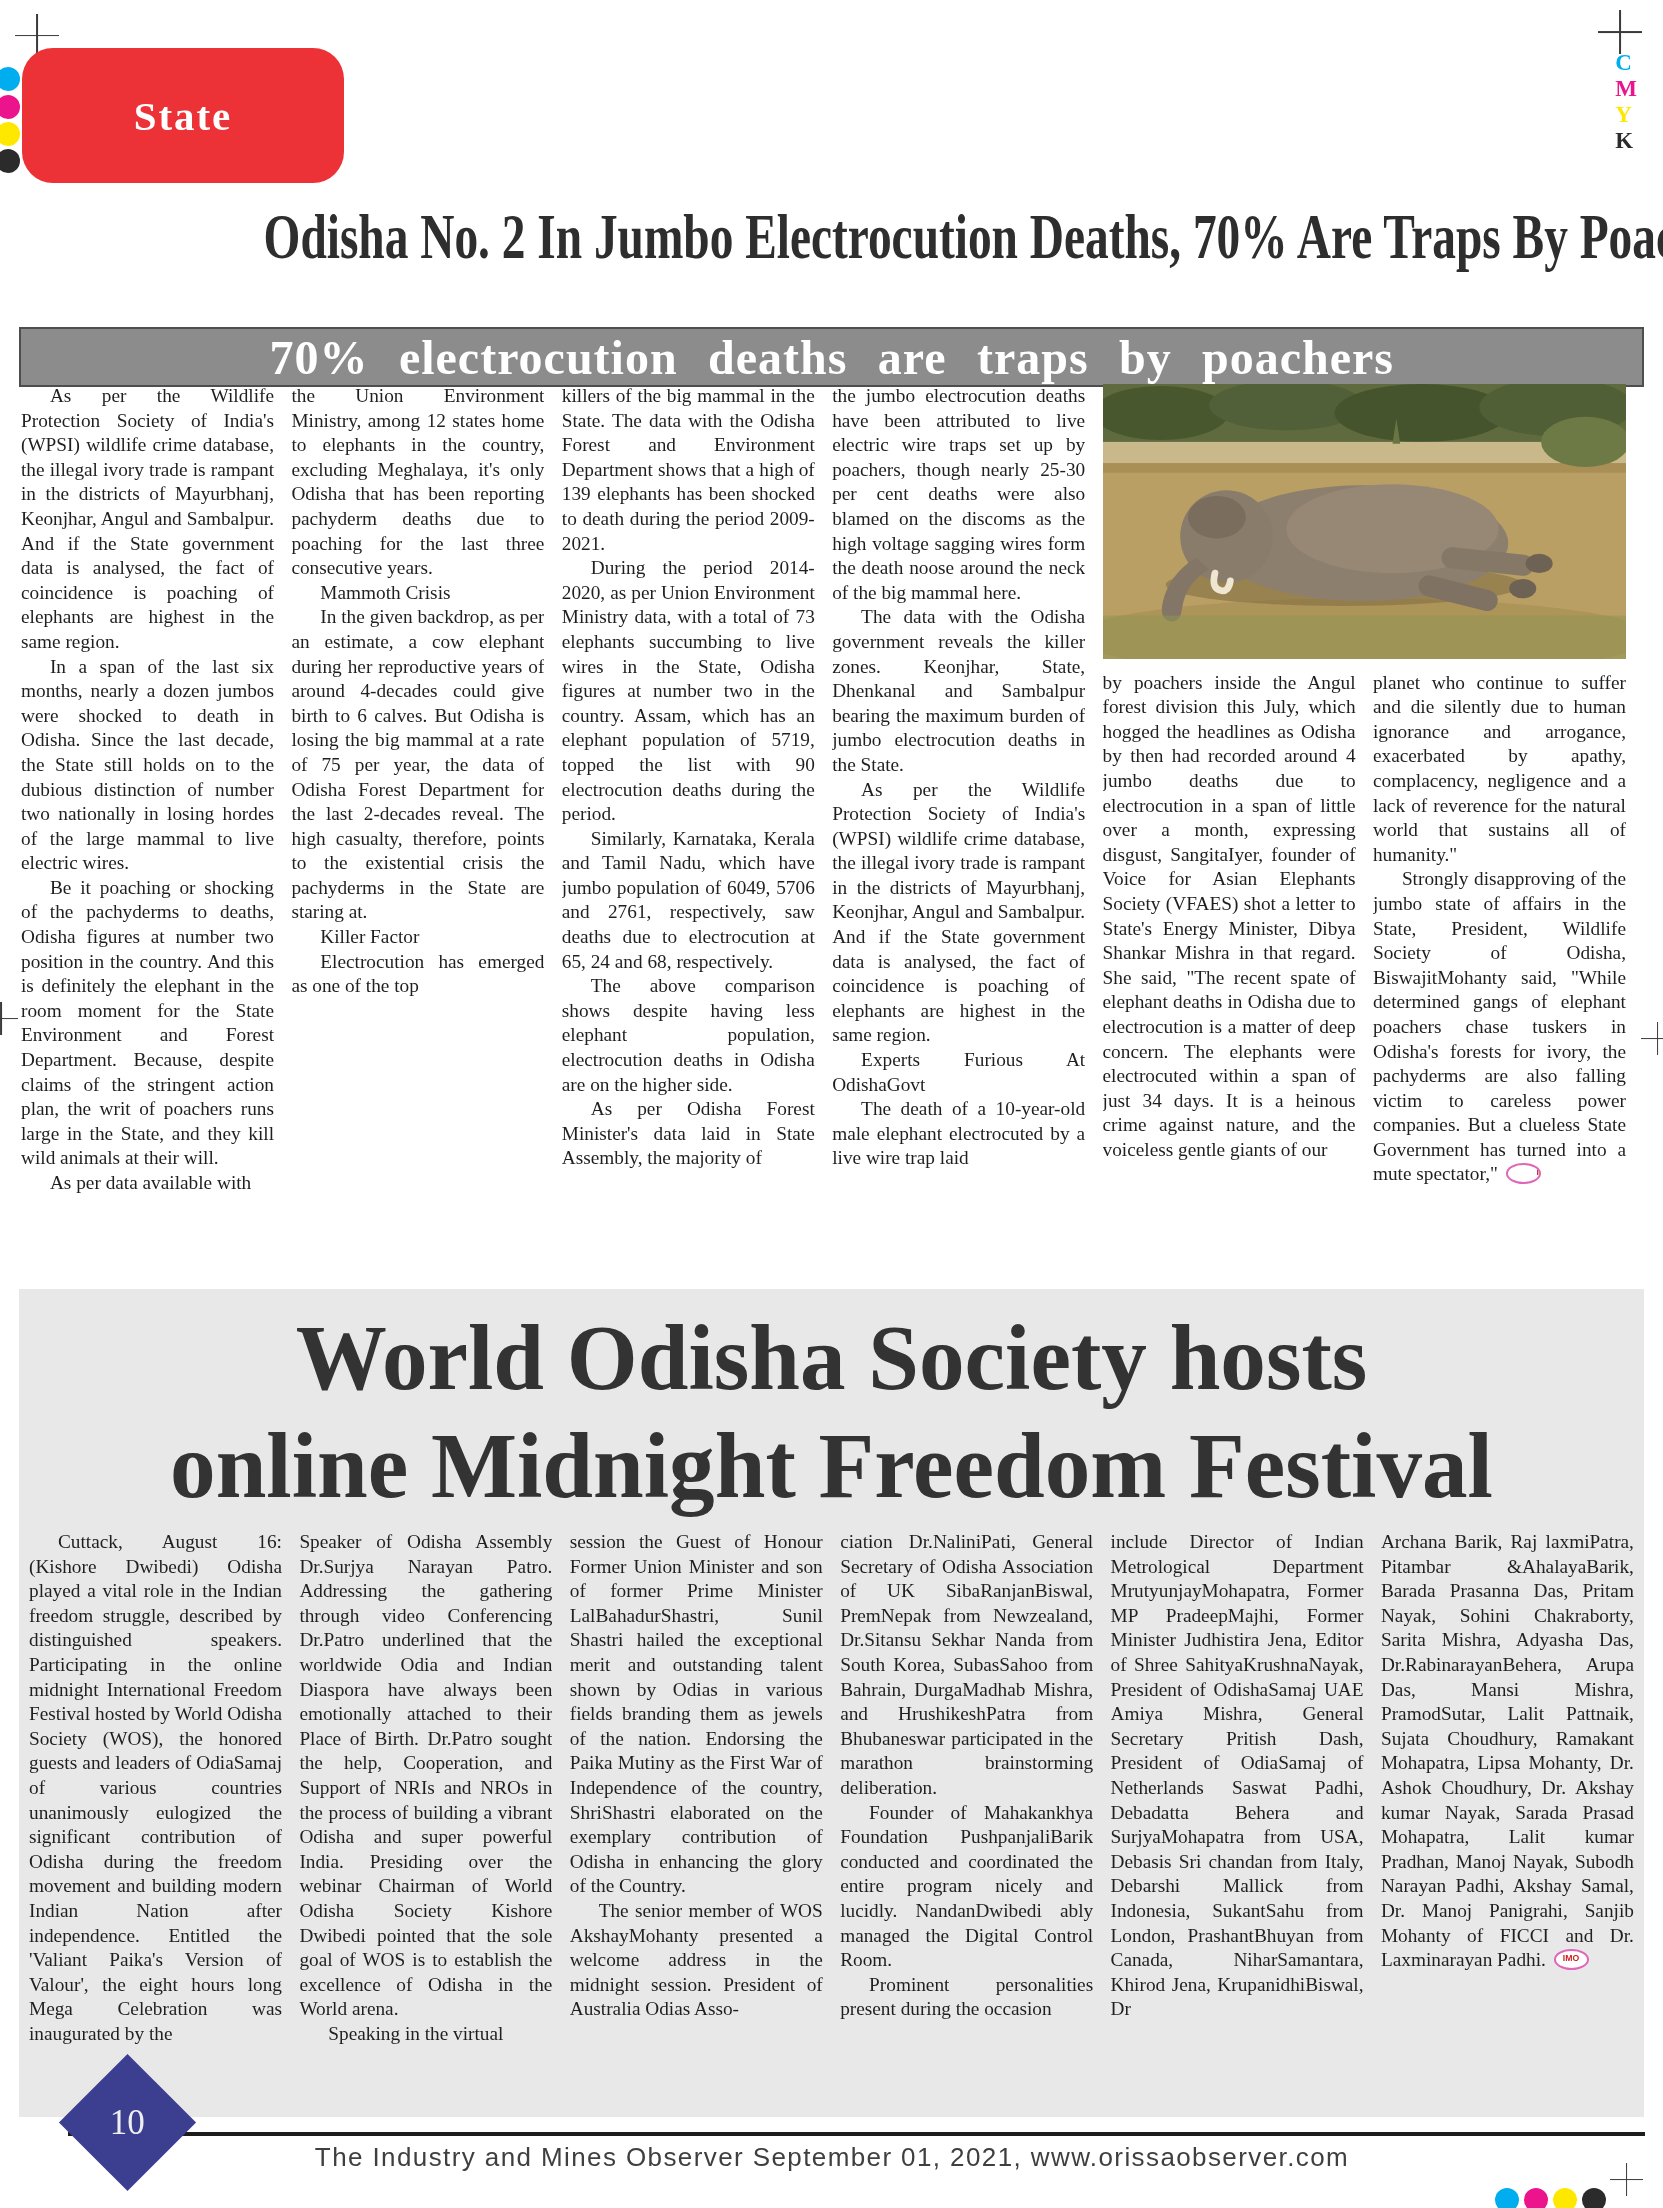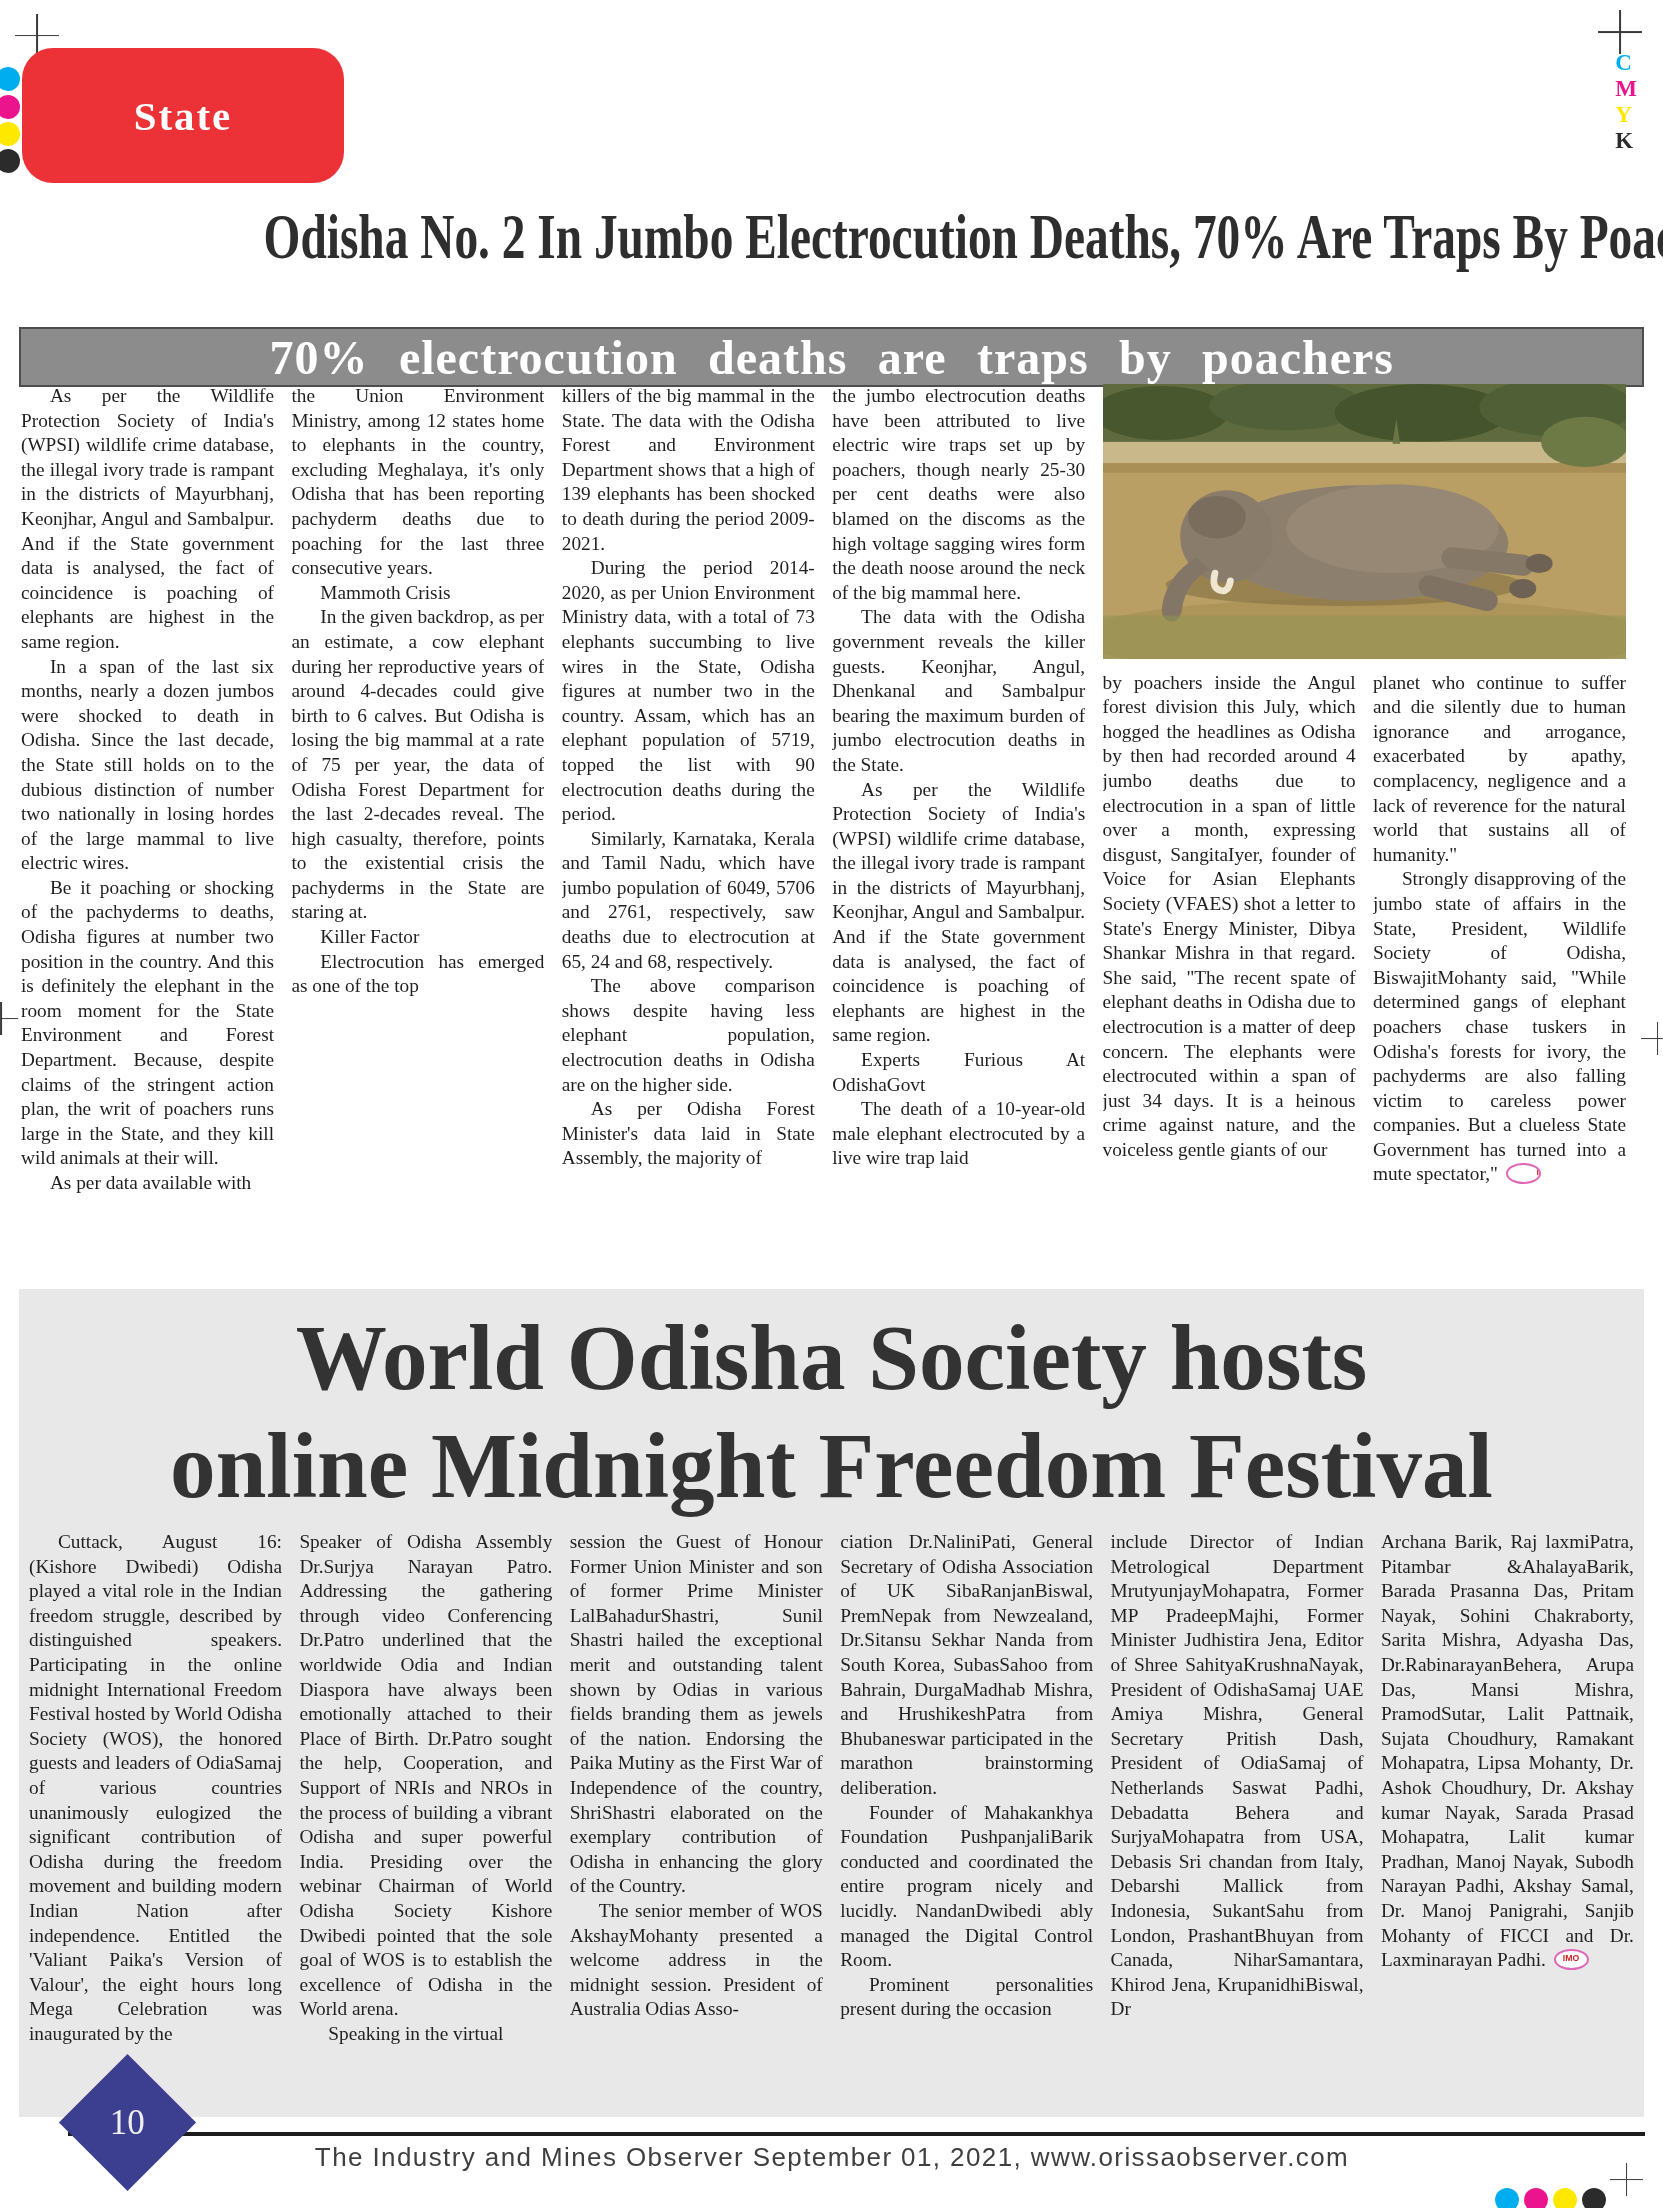--- a/index.html
+++ b/index.html
@@ -120,21 +120,21 @@
       </div>
     <div class="col">
         <p class="para cont">killers of the big mammal in the State. The data with the Odisha Forest and Environment Department shows that a high of 139 elephants has been shocked to death during the period 2009-2021.</p>
         <p class="para">During the period 2014-2020, as per Union Environment Ministry data, with a total of 73 elephants succumbing to live wires in the State, Odisha figures at number two in the country. Assam, which has an elephant population of 5719, topped the list with 90 electrocution deaths during the period.</p>
         <p class="para">Similarly, Karnataka, Kerala and Tamil Nadu, which have jumbo population of 6049, 5706 and 2761, respectively, saw deaths due to electrocution at 65, 24 and 68, respectively.</p>
         <p class="para">The above comparison shows despite having less elephant population, electrocution deaths in Odisha are on the higher side.</p>
         <p class="para">As per Odisha Forest Minister's data laid in State Assembly, the majority of</p>
       </div>
     <div class="col">
         <p class="para cont">the jumbo electrocution deaths have been attributed to live electric wire traps set up by poachers, though nearly 25-30 per cent deaths were also blamed on the discoms as the high voltage sagging wires form the death noose around the neck of the big mammal here.</p>
-        <p class="para">The data with the Odisha government reveals the killer guests. Keonjhar, Angul, Dhenkanal and Sambalpur bearing the maximum burden of jumbo electrocution deaths in the State.</p>
+        <p class="para">The data with the Odisha government reveals the killer zones. Keonjhar, State, Dhenkanal and Sambalpur bearing the maximum burden of jumbo electrocution deaths in the State.</p>
         <p class="para">As per the Wildlife Protection Society of India's (WPSI) wildlife crime database, the illegal ivory trade is rampant in the districts of Mayurbhanj, Keonjhar, Angul and Sambalpur. And if the State government data is analysed, the fact of coincidence is poaching of elephants are highest in the same region.</p>
         <p class="para">Experts Furious At OdishaGovt</p>
         <p class="para">The death of a 10-year-old male elephant electrocuted by a live wire trap laid</p>
       </div>
     <div id="a1-right">
 
       <svg id="a1-photo" viewBox="0 0 542 285" xmlns="http://www.w3.org/2000/svg" role="img">
         <rect x="0" y="0" width="542" height="285" fill="#b99f63"></rect>
         <rect x="0" y="0" width="542" height="64" fill="#5f6b3e"></rect>
         <ellipse cx="60" cy="30" rx="70" ry="28" fill="#49572f"></ellipse>

